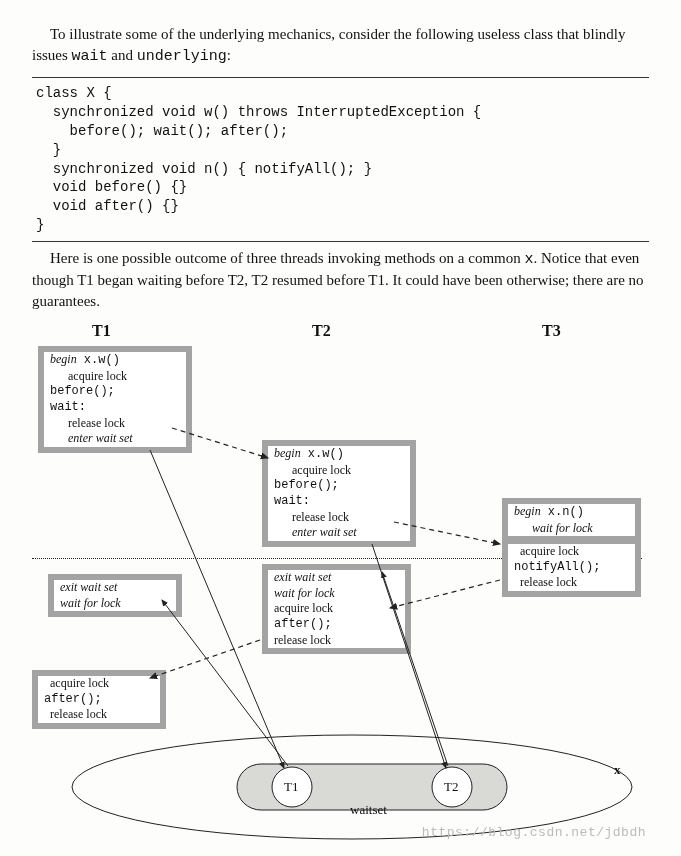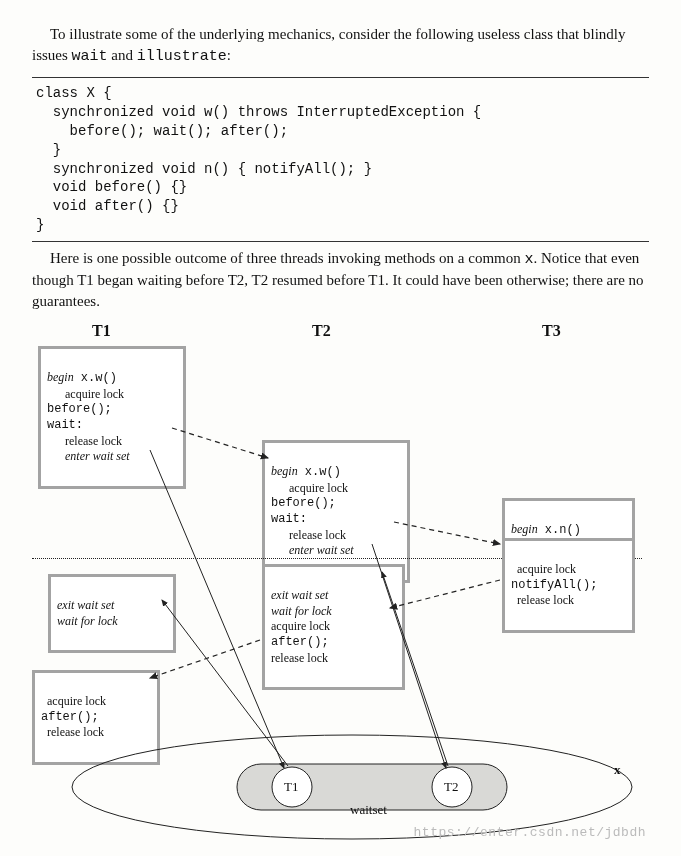--- a/index.html
+++ b/index.html
@@ -29,23 +29,23 @@
     margin-top: 6px;
   }
   .colhead {
     position: absolute;
     font-weight: bold;
     font-family: Georgia, serif;
     font-size: 16px;
   }
   .box {
     position: absolute;
-    border: 3px solid #a3a3a3;
+    border: 6px solid #a3a3a3;
     background: #fff;
-    padding: 21px 6px;
+    padding: 0 6px;
     font-size: 12px;
     font-family: Georgia, 'Times New Roman', serif;
     line-height: 1.3;
   }
   .box .mono { font-family: 'Courier New', monospace; font-size: 12px; }
   .box .bold { font-weight: normal; }
   .box .ital { font-style: italic; }
   .dotline {
     position: absolute;
     border-top: 1.5px dotted #222;
@@ -69,21 +69,21 @@
   .waitsetlabel {
     position: absolute;
     font-family: Georgia, serif;
     font-size: 13px;
   }
 </style>
 </head>
 <body>
 
 <p class="intro">
-  <span>To illustrate some of the underlying mechanics, consider the following useless class that blindly issues </span><span class="mono">wait</span><span> and </span><span class="mono">illustrate</span><span>:</span>
+  <span>To illustrate some of the underlying mechanics, consider the following useless class that blindly issues </span><span class="mono">wait</span><span> and </span><span class="mono">underlying</span><span>:</span>
 </p>
 
 <hr class="rule">
 <pre class="codeblock">class X {
   synchronized void w() throws InterruptedException {
     before(); wait(); after();
   }
   synchronized void n() { notifyAll(); }
   void before() {}
   void after() {}
@@ -180,14 +180,14 @@
     <line x1="340" y1="222" x2="414" y2="446" stroke="#222" stroke-width="1" marker-end="url(#arrow)"></line>
 
     <line x1="416" y1="444" x2="350" y2="250" stroke="#222" stroke-width="1" marker-end="url(#arrow)"></line>
   </svg>
 
   <div class="waitsetlabel" style="left:252px; top:457px;">T1</div>
   <div class="waitsetlabel" style="left:412px; top:457px;">T2</div>
   <div class="waitsetlabel" style="left:318px; top:480px;text-align:right;">waitset</div>
   <div class="waitsetlabel" style="left:582px; top:440px; font-weight:bold;">x</div>
 
-  <div class="watermark">https://enter.csdn.net/jdbdh</div>
+  <div class="watermark">https://blog.csdn.net/jdbdh</div>
 </div>
 
 </body></html>

